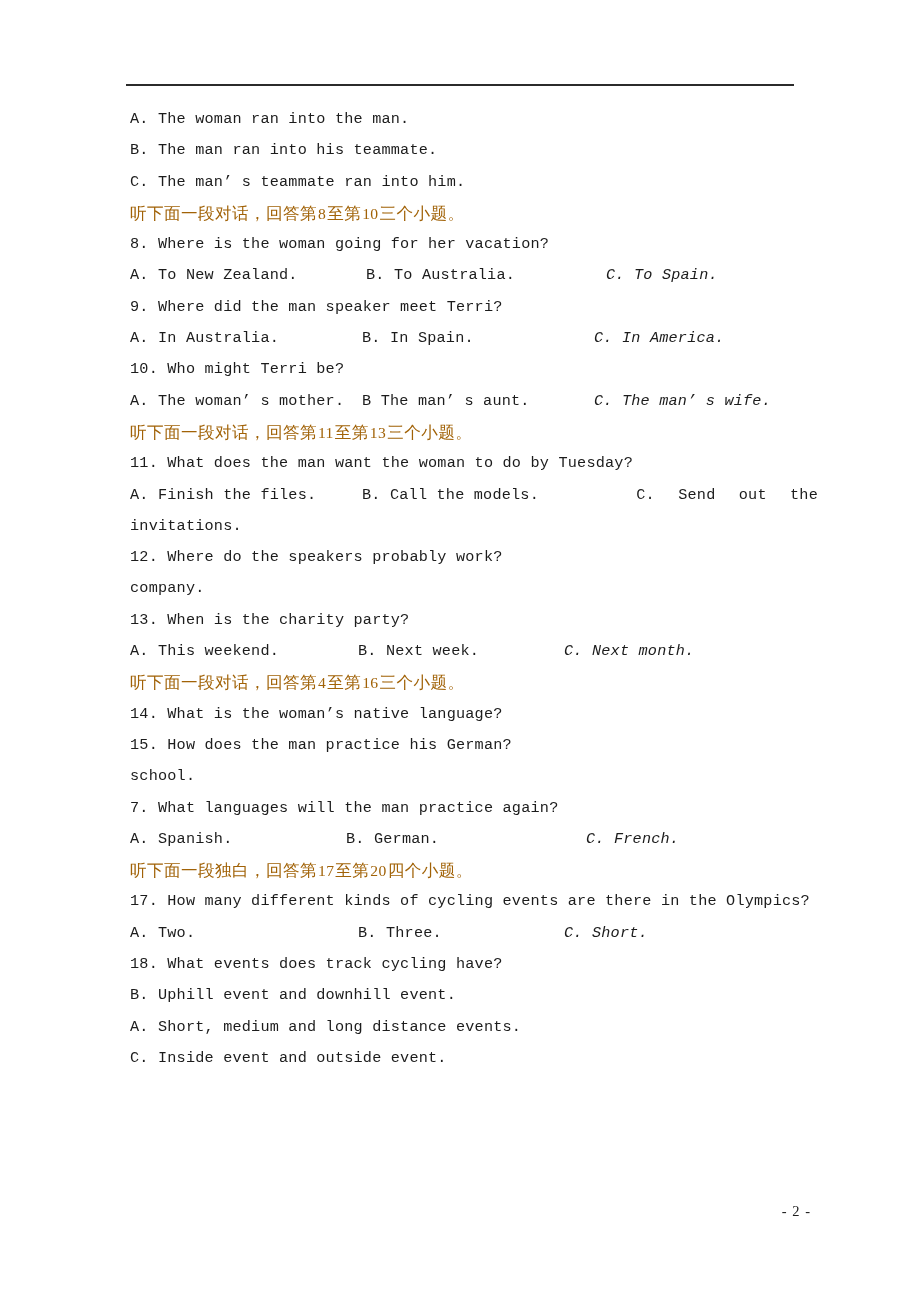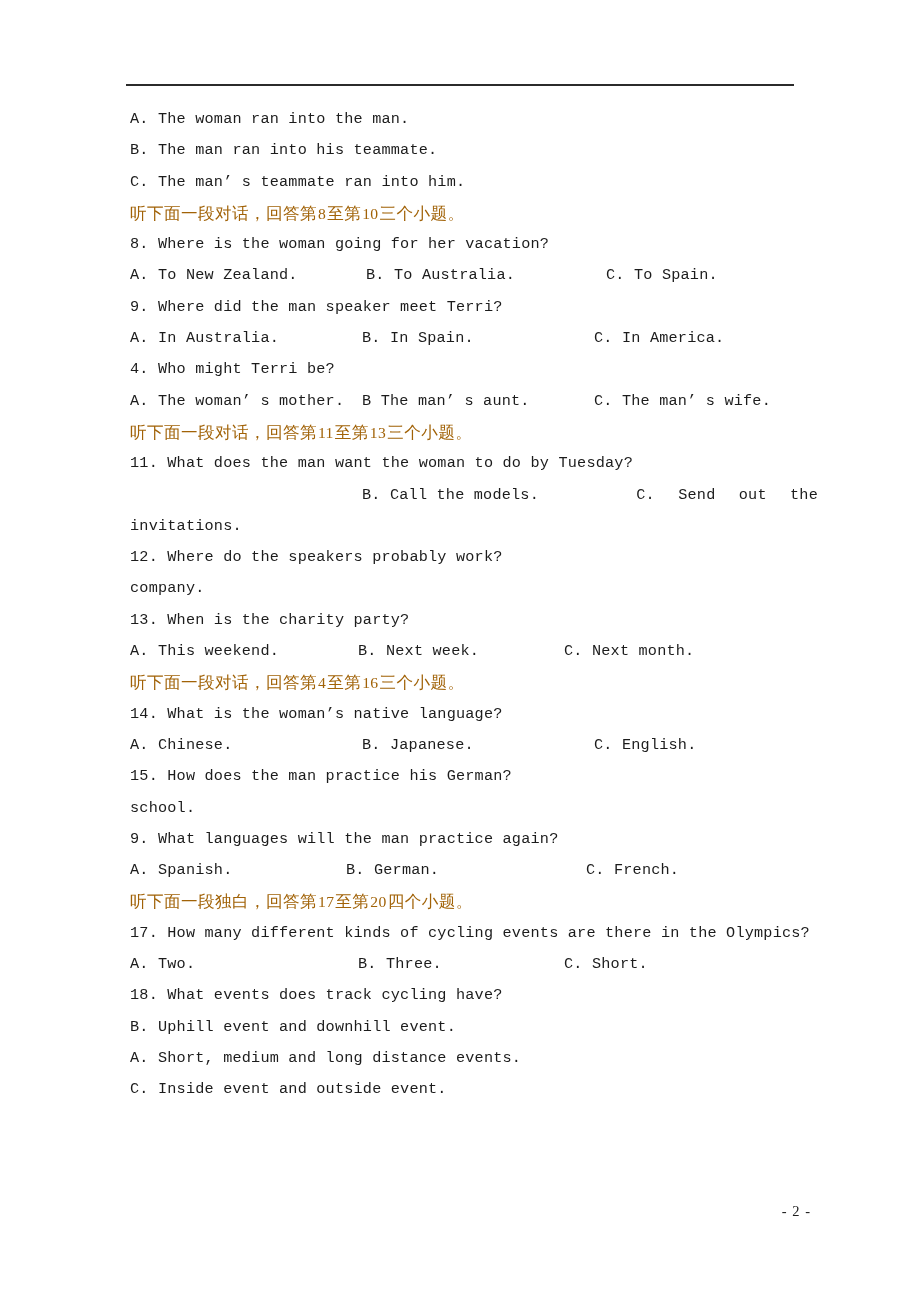--- a/index.html
+++ b/index.html
@@ -62,21 +62,21 @@
     position: relative;
     height: 31.3px;
   }
   .opt-row .col {
     position: absolute;
     top: 0;
     white-space: nowrap;
   }
   .opt-row .colA { left: 0; }
   .opt-row .colB { left: 232px; }
-  .opt-row .colC { left: 464px; }
+  .opt-row .colC { left: 464px; font-style: italic; }
 
   
   .opt-row.v2 .colB { left: 216px; }
   .opt-row.v2 .colC { left: 456px; }
   .opt-row.v3 .colB { left: 236px; }
   .opt-row.v3 .colC { left: 476px; }
   .opt-row.v4 .colB { left: 228px; }
   .opt-row.v4 .colC { left: 434px; }
 
   
@@ -159,63 +159,59 @@
       <span class="col colC">C. To Spain.</span>
     </div>
 
     <div class="line q-line">9.  Where did the man speaker meet Terri?</div>
     <div class="line opt-row">
       <span class="col colA">A. In Australia.</span>
       <span class="col colB">B. In Spain.</span>
       <span class="col colC">C. In America.</span>
     </div>
 
-    <div class="line q-line">4.  Who might Terri be?</div>
+    <div class="line q-line">10.  Who might Terri be?</div>
     <div class="line opt-row">
       <span class="col colA">A. The woman’ s mother.</span>
       <span class="col colB">B The man’ s aunt.</span>
       <span class="col colC">C. The man’ s wife.</span>
     </div>
 
     <div class="cn-line">
       <span>听下面一段对话，回答第</span><span class="num">11</span><span>至第</span><span class="num">13</span><span>三个小题。</span>
     </div>
 
     <div class="line q-line">11.  What does the man want the woman to do by Tuesday?</div>
     <div class="line opt-just">
+      <span class="colA">A. Finish the files.</span>
       <span class="colB" style="left:232px">B. Call the models.</span>
       <span class="colC wide">C. Send out the</span>
     </div>
     <div class="line cont-line">invitations.</div>
 
     <div class="line q-line">12. Where do the speakers probably work?</div>
     <div class="line cont-line">company.</div>
 
     <div class="line q-line">13.  When is the charity party?</div>
     <div class="line opt-row v4">
       <span class="col colA">A. This weekend.</span>
       <span class="col colB">B. Next week.</span>
       <span class="col colC">C. Next month.</span>
     </div>
 
     <div class="cn-line">
       <span>听下面一段对话，回答第</span><span class="num">4</span><span>至第</span><span class="num">16</span><span>三个小题。</span>
     </div>
 
     <div class="line q-line">14.  What is the woman’s native language?</div>
-    <div class="line opt-row">
-      <span class="col colA">A. Chinese.</span>
-      <span class="col colB">B. Japanese.</span>
-      <span class="col colC">C. English.</span>
-    </div>
 
     <div class="line q-line">15. How does the man practice his German?</div>
     <div class="line cont-line">school.</div>
 
-    <div class="line q-line">9.  What languages will the man practice again?</div>
+    <div class="line q-line">7.  What languages will the man practice again?</div>
     <div class="line opt-row v2">
       <span class="col colA">A. Spanish.</span>
       <span class="col colB">B. German.</span>
       <span class="col colC">C. French.</span>
     </div>
 
     <div class="cn-line">
       <span>听下面一段独白，回答第</span><span class="num">17</span><span>至第</span><span class="num">20</span><span>四个小题。</span>
     </div>
 

